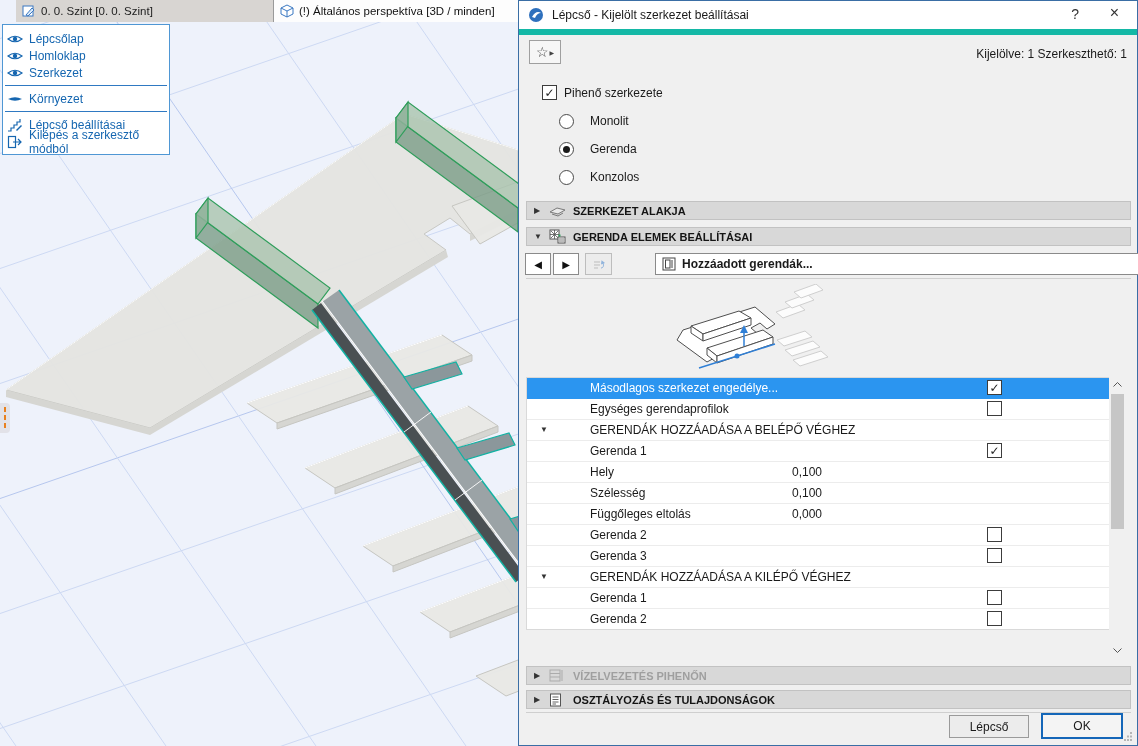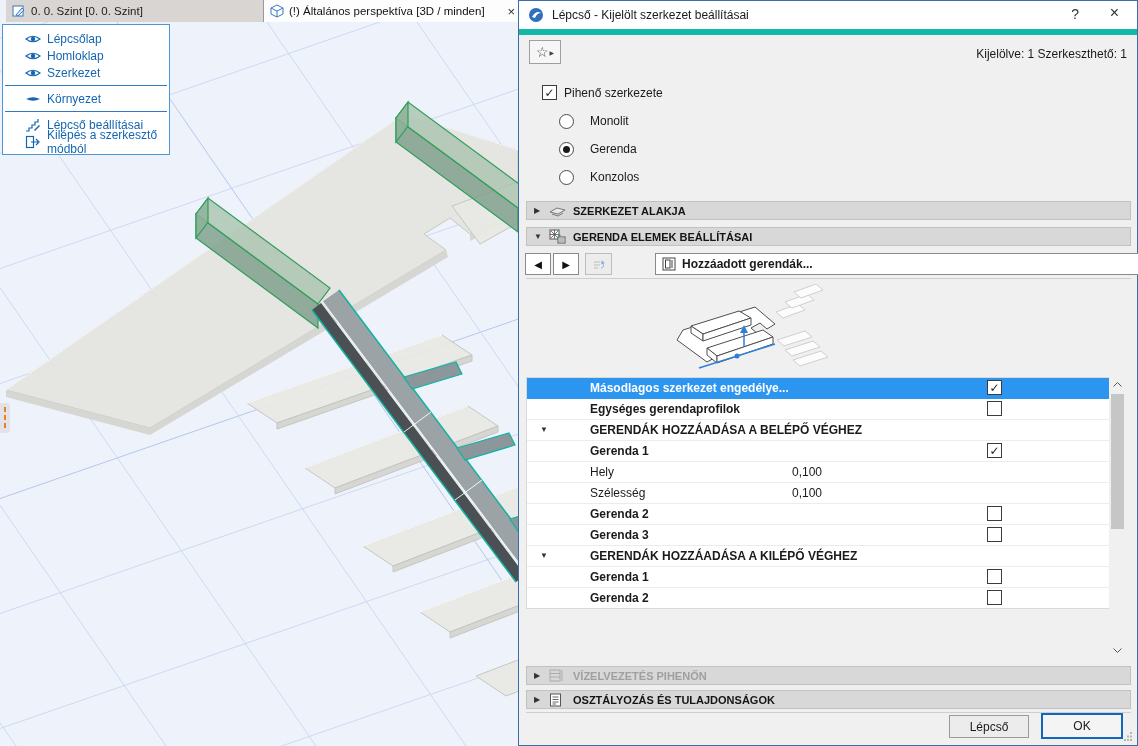--- a/index.html
+++ b/index.html
@@ -1,31 +1,31 @@
 <!DOCTYPE html>
 <html><head>
 <meta charset="utf-8">
 <style>
   html,body{margin:0;padding:0;}
   #app{position:relative;width:1138px;height:746px;overflow:hidden;background:#fff;
        font-family:"Liberation Sans","DejaVu Sans",sans-serif;font-size:12px;color:#1a1a1a;
        -webkit-font-smoothing:antialiased;}
   
   #viewport{position:absolute;left:0;top:0;width:518px;height:746px;background:#eef2fb;}
-  #tabbar{position:absolute;left:6px;top:0;width:518px;height:22px;display:flex;background:#cfccc8;}
+  #tabbar{position:absolute;left:16px;top:0;width:518px;height:22px;display:flex;background:#cfccc8;}
   .tab{display:flex;align-items:center;gap:5px;padding:0 6px;box-sizing:border-box;height:22px;
        font-size:11.5px;white-space:nowrap;overflow:hidden;}
   .tab.inactive{width:258px;background:#d8d5d2;border-right:1px solid #9a9a9a;color:#222;}
   .tab.active{width:260px;background:#fdfdfd;color:#111;text-align:center;}
   .tab .close{margin-left:auto;font-size:13px;color:#333;padding:0 3px;}
   #scene{position:absolute;left:0;top:22px;}
   
   #context-panel{position:absolute;left:2px;top:24px;width:168px;background:#fff;
        border:1px solid #4f97d4;box-sizing:border-box;padding:5px 0 4px 0;}
-  .cm-item{display:flex;align-items:center;gap:6px;height:17px;padding-left:22px;color:#1566b0;cursor:default;}
+  .cm-item{display:flex;align-items:center;gap:6px;height:17px;padding-left:4px;color:#1566b0;cursor:default;}
   .cm-item span.lbl{font-size:12px;}
   .cm-sep{border-top:1px solid #2f79c2;margin:4px 2px;}
   .cm-ico{width:16px;height:14px;display:inline-flex;align-items:center;justify-content:center;flex:none;}
   #palette-handle{position:absolute;left:0;top:403px;width:10px;height:30px;background:#e2e2e8;
        border-radius:0 4px 4px 0;display:flex;align-items:center;justify-content:center;}
   #palette-handle i{display:block;width:2px;height:22px;
        background:repeating-linear-gradient(#e8801e 0 5px,transparent 5px 8px);}
   
   #dialog{position:absolute;left:518px;top:0;width:620px;height:746px;background:#f0f0f0;
        border:1px solid #3a6ea5;box-sizing:border-box;}
@@ -70,21 +70,21 @@
   #preview{position:absolute;left:130px;top:283px;}
   
   #beam-table{position:absolute;left:7px;top:376px;width:583px;background:#fff;
        border:1px solid #d9d9d9;box-sizing:content-box;}
   .trow{position:relative;height:20px;border-bottom:1px solid #ececec;background:#fff;font-size:12px;}
   .trow:last-child{border-bottom:none;}
   .trow .exp{position:absolute;left:13px;top:5px;font-size:8px;color:#333;}
   .trow .lbl{position:absolute;left:63px;top:3px;white-space:nowrap;}
   .trow .val{position:absolute;left:265px;top:3px;white-space:nowrap;}
   .trow .cbx{position:absolute;left:460px;top:2px;}
-  .trow.bold .lbl{font-weight:bold;}
+  .trow.bold .lbl{font-weight:normal;}
   .trow.selected{background:#2b95f0;border-bottom-color:#2b95f0;color:#fff;}
   
   #vscroll{position:absolute;left:590px;top:376px;width:17px;height:281px;background:#f0f0f0;}
   #vscroll .sbtn{position:absolute;left:0;width:17px;height:15px;display:flex;align-items:center;justify-content:center;}
   #vscroll .thumb{position:absolute;left:2px;top:17px;width:13px;height:135px;background:#c6c6c6;}
   
   .btn{position:absolute;display:flex;align-items:center;justify-content:center;font-size:12px;box-sizing:border-box;}
   #btn-cancel{left:430px;top:714px;width:80px;height:23px;background:#ececec;border:1px solid #9a9a9a;}
   #btn-ok{left:522px;top:712px;width:82px;height:26px;background:#f4f4f4;border:2px solid #1466b8;}
   #grip{position:absolute;right:4px;bottom:4px;width:10px;height:10px;}
@@ -374,20 +374,24 @@
           <span class="cbx">✓</span>
         </div>
         <div class="trow">
           <span class="lbl">Hely</span>
           <span class="val">0,100</span>
         </div>
         <div class="trow">
           <span class="lbl">Szélesség</span>
           <span class="val">0,100</span>
         </div>
+        <div class="trow">
+          <span class="lbl">Függőleges eltolás</span>
+          <span class="val">0,000</span>
+        </div>
         <div class="trow bold">
           <span class="lbl">Gerenda 2</span>
           <span class="cbx"></span>
         </div>
         <div class="trow bold">
           <span class="lbl">Gerenda 3</span>
           <span class="cbx"></span>
         </div>
         <div class="trow bold">
           <span class="exp">▼</span>

